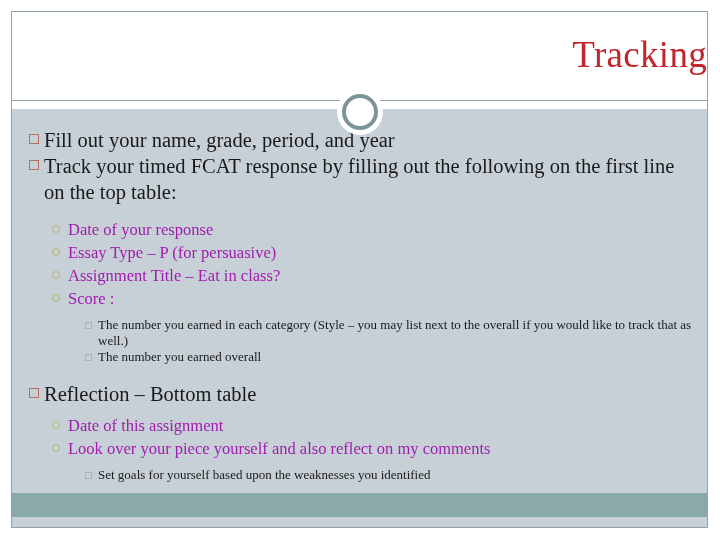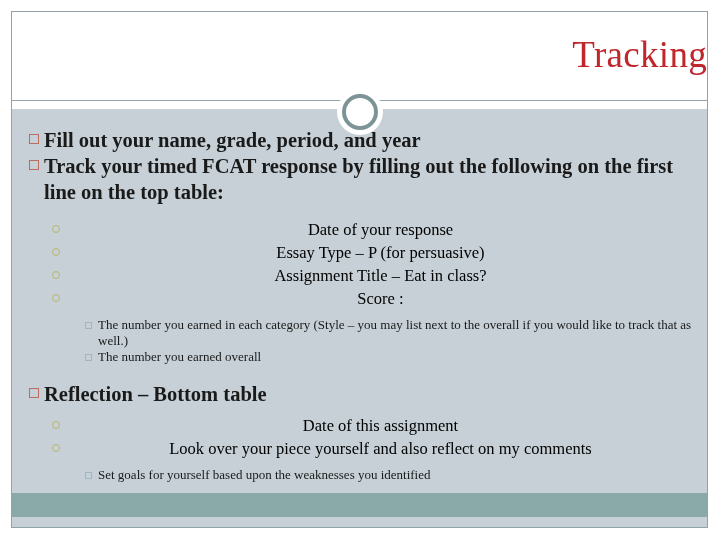--- a/index.html
+++ b/index.html
@@ -103,21 +103,20 @@
 
   
   .row {
     display: flex;
     align-items: flex-start;
   }
 
   
   .lvl1 {
     margin-bottom: 0px;
-    font-weight: bold;
   }
   .lvl1 .txt {
     color: #1a1a1a;
     font-size: 20.5px;
     line-height: 26px;
     flex: 1;
   }
   .bullet-sq1 {
     width: 10px;
     height: 10px;
@@ -127,25 +126,24 @@
     margin-top: 7px;
     margin-right: 5px;
     flex: 0 0 auto;
   }
 
   
   .lvl2 {
     margin-left: 23px;
   }
   .lvl2 .txt {
-    color: #000000;
+    color: #a21caf;
     font-size: 16.5px;
     line-height: 23px;
     flex: 1;
-    text-align: center;
   }
   .bullet-ci2 {
     width: 8px;
     height: 8px;
     box-sizing: border-box;
     border: 1.4px solid #b9b96a;
     border-radius: 50%;
     background: #c6d0d6;
     margin-top: 7px;
     margin-right: 8px;

